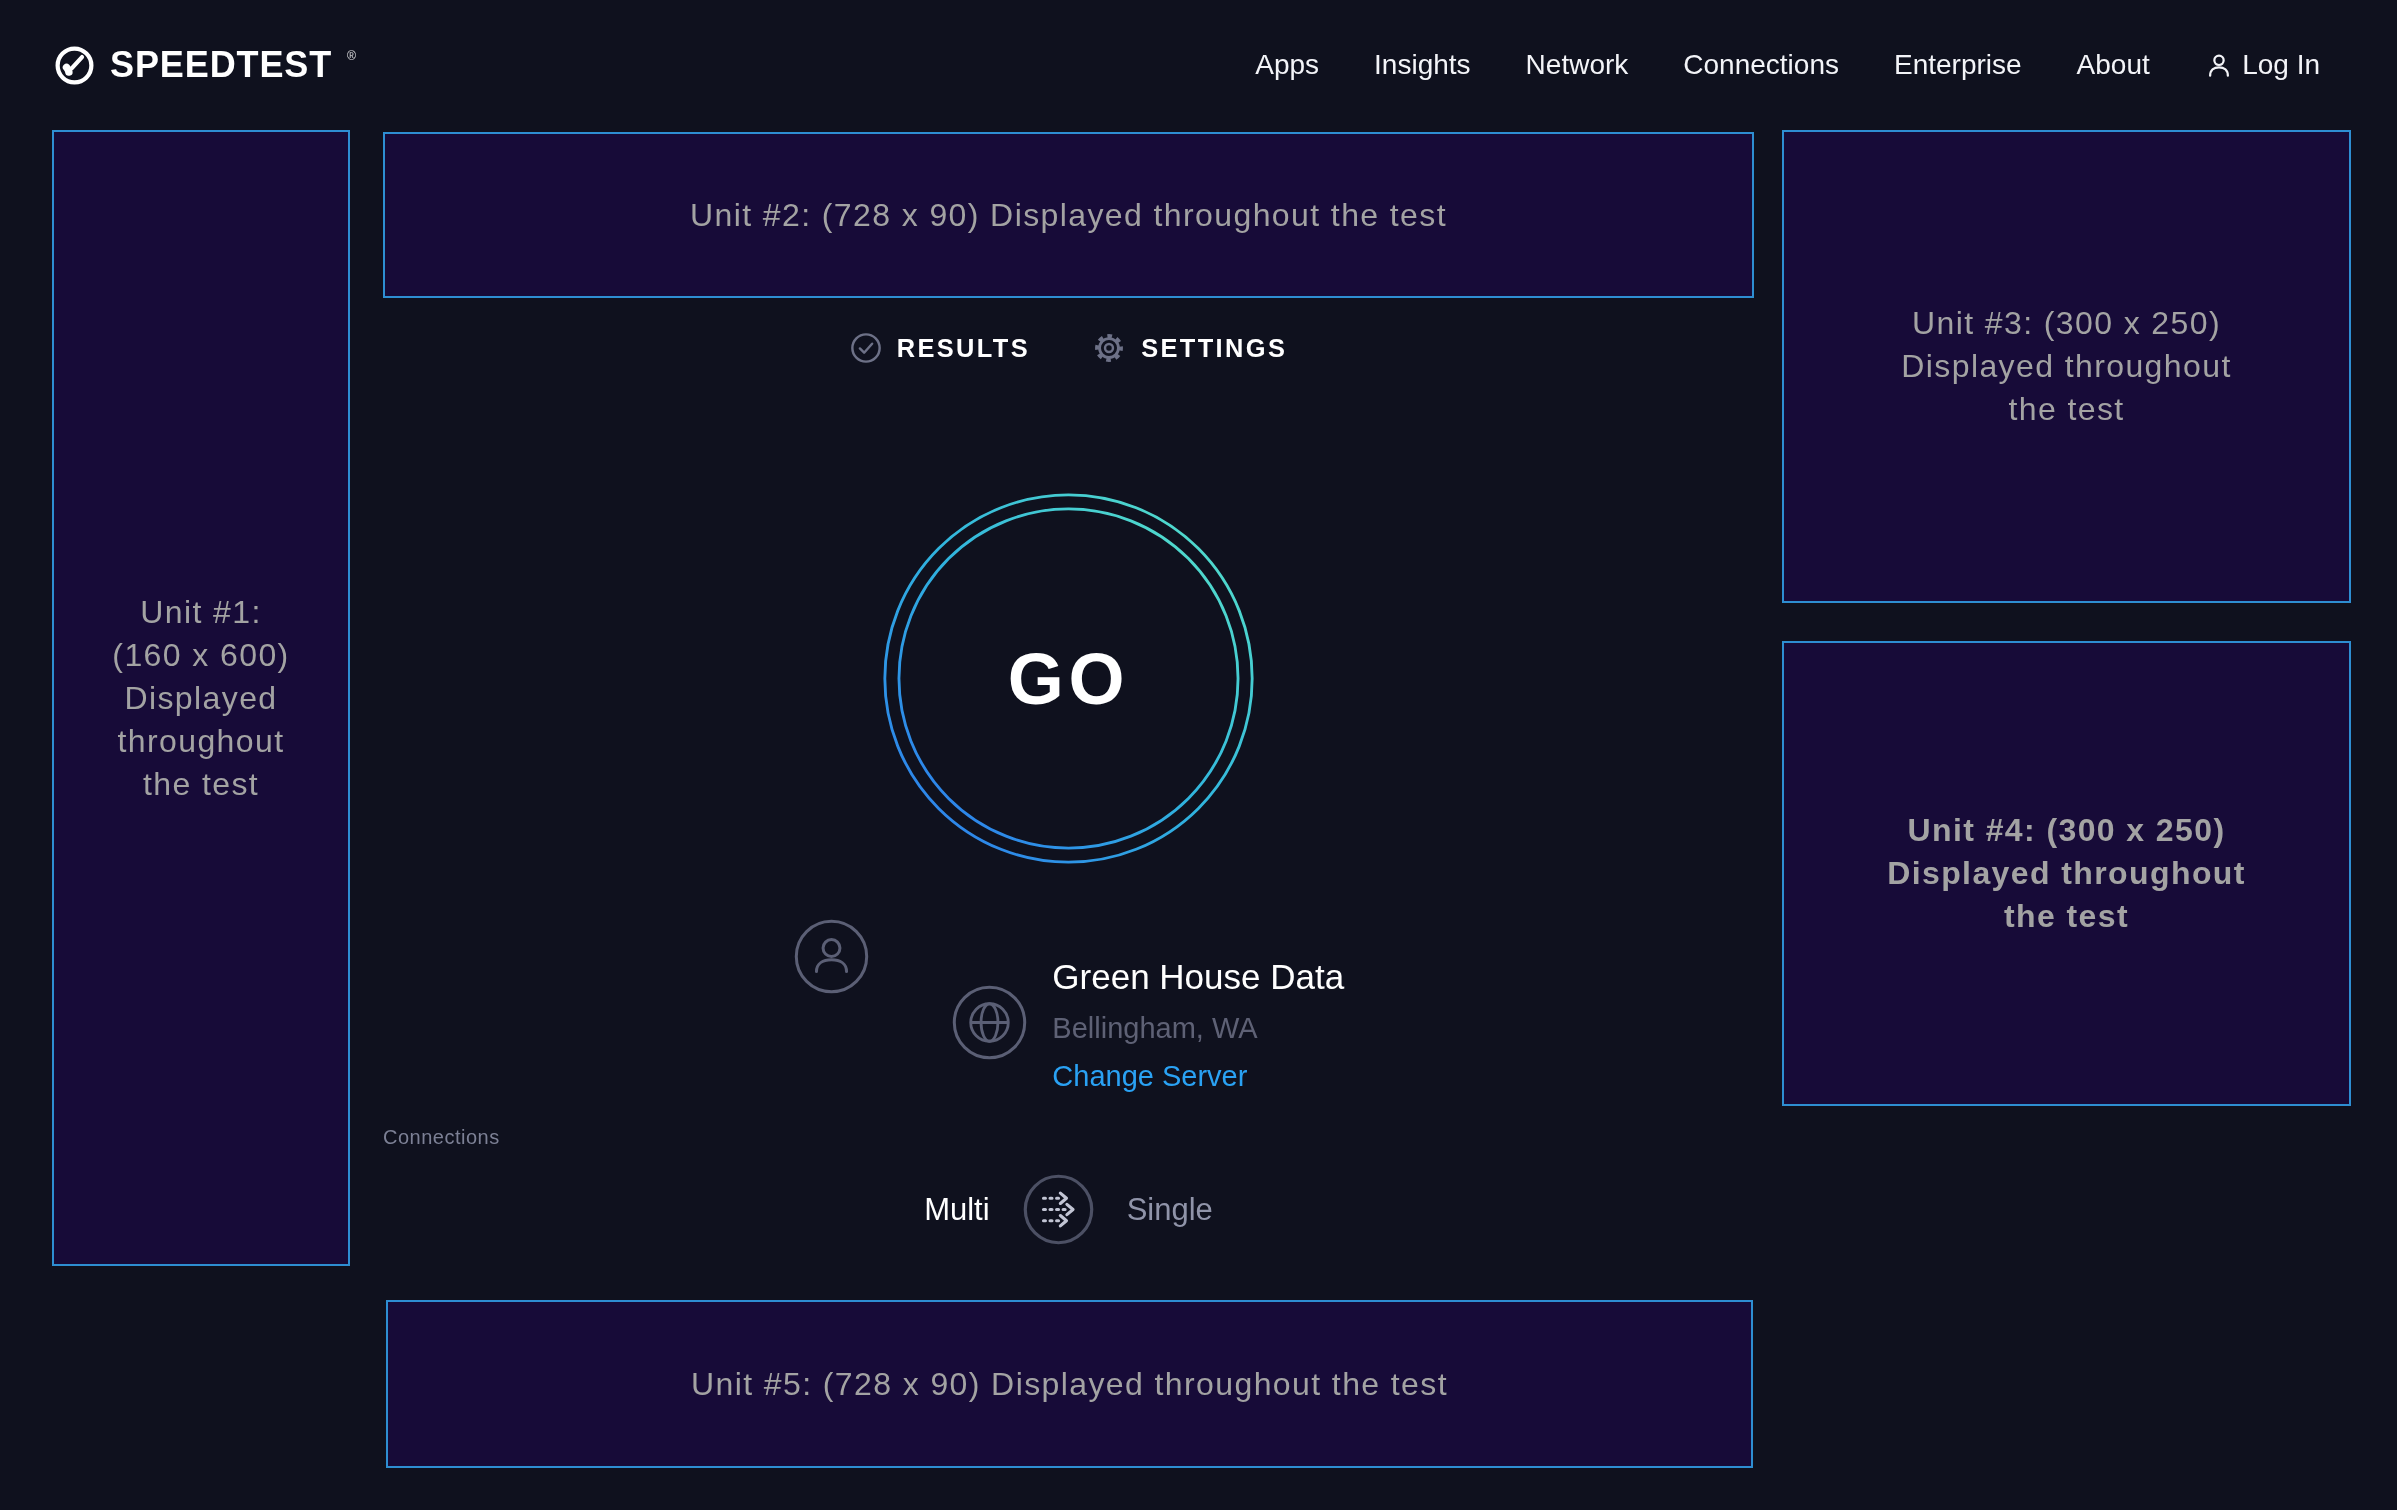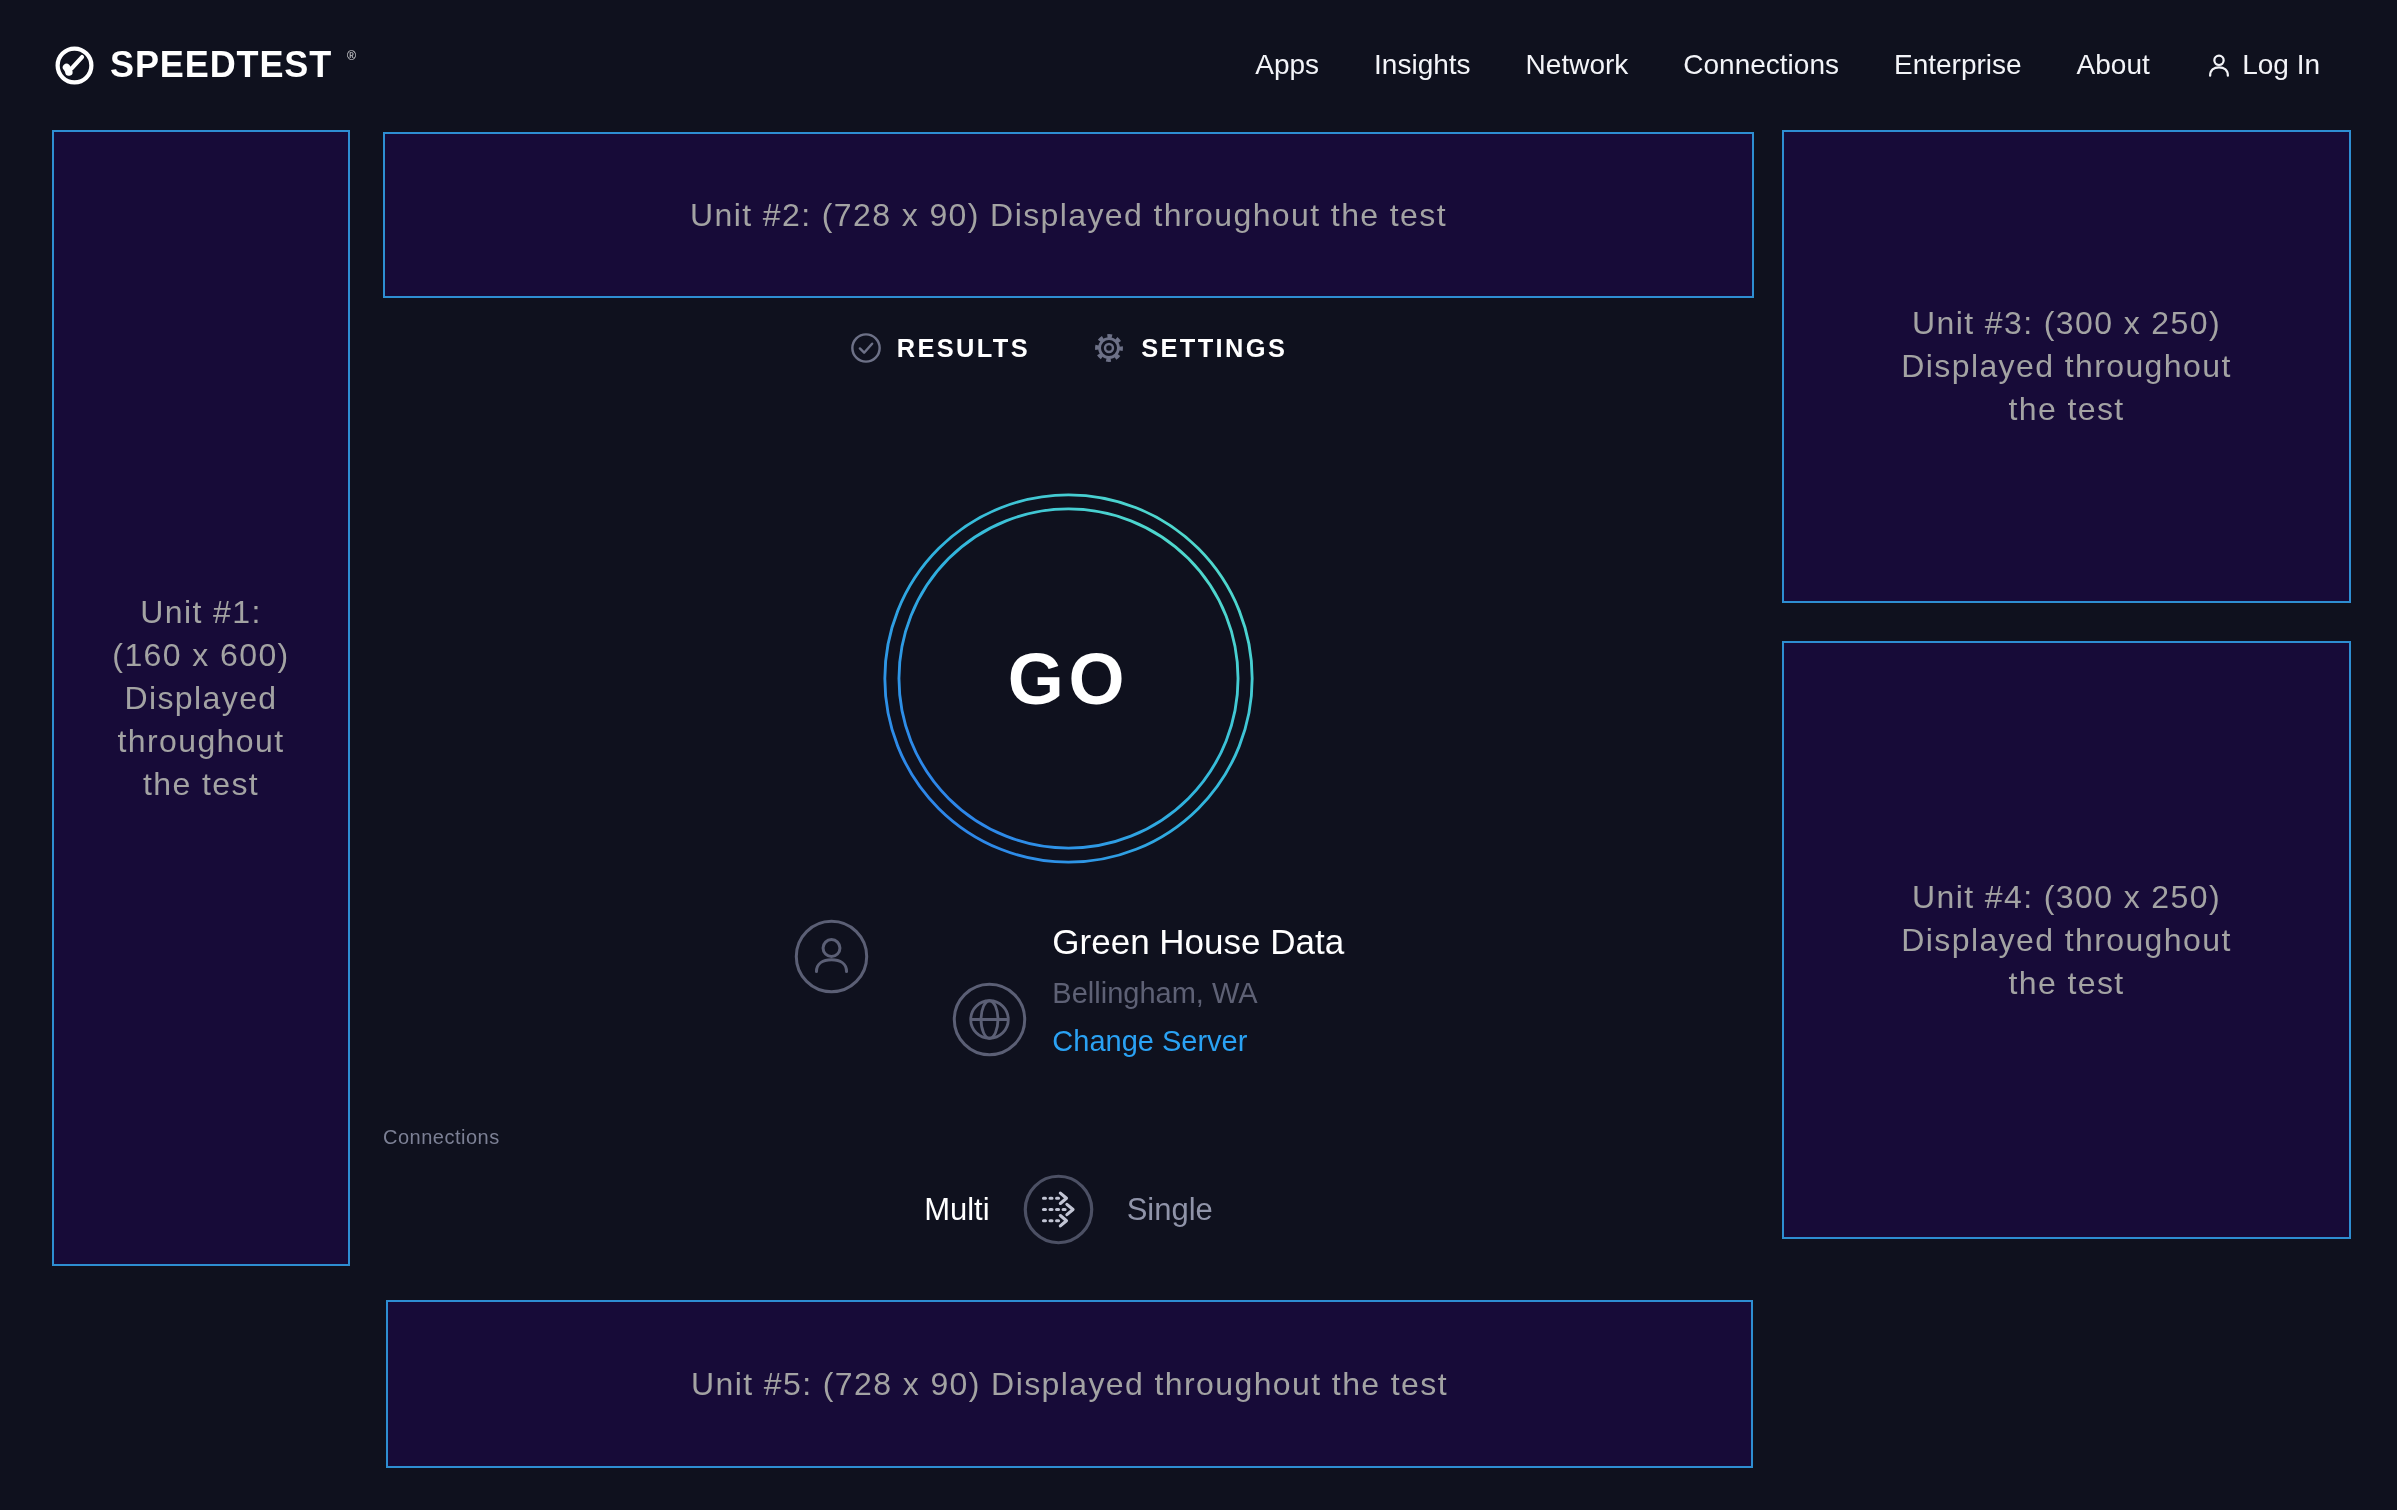--- a/index.html
+++ b/index.html
@@ -34,21 +34,21 @@
     display:flex; flex-direction:column;
     align-items:center; justify-content:center;
     text-align:center;
     color:#a3a3a3;
     font-size:32px; line-height:43px; letter-spacing:1.4px;
     cursor:pointer;
   }
   .ad-1 { left:52px;   top:130px;  width:298px;  height:1136px; }
   .ad-2 { left:383px;  top:132px;  width:1371px; height:166px; }
   .ad-3 { left:1782px; top:130px;  width:569px;  height:473px; }
-  .ad-4 { left:1782px; top:641px;  width:569px;  height:598px; }
+  .ad-4 { left:1782px; top:641px;  width:569px;  height:465px;font-weight:bold; }
   .ad-5 { left:386px;  top:1300px; width:1367px; height:168px; }
 
   
   .tabs {
     position:absolute; left:383px; top:331px; width:1371px;
     display:flex; justify-content:center; align-items:center; gap:62px;
   }
   .tab { display:flex; align-items:center; gap:15px; cursor:pointer; }
   .tab-label { font-size:25.4px; font-weight:bold; letter-spacing:2.4px; color:#ffffff; }
 
@@ -74,21 +74,21 @@
   .isp-text { display:flex; flex-direction:column; align-items:center; gap:13px; padding-top:11.3px; }
   .isp-name { font-size:35px; font-weight:500; letter-spacing:0.9px; color:#ffffff; }
   .redacted {
     width:202px; height:32px; border-radius:1.9px;
     background:repeating-linear-gradient(90deg,
       #3f4256 0 12.2px, #1d2033 12.2px 18px, #555970 18px 29px,
       #262a3e 29px 36px, #484c61 36px 46px, #1a1d30 46px 52px);
     filter:blur(2.8px);
     opacity:.85;
   }
-  .server-block { display:flex; align-items:flex-end; gap:24.5px; }
+  .server-block { display:flex; align-items:center; gap:24.5px;margin-top:35px; }
   .server-text { display:flex; flex-direction:column; gap:15px; padding-top:3.8px; }
   .server-name { font-size:35px; font-weight:500; color:#ffffff; }
   .server-loc { font-size:29px; color:#5e6175; }
   .server-change { font-size:29px; color:#2aa2f4; cursor:pointer; }
 
   
   .conn-label {
     position:absolute; left:383px; top:1126px; width:1371px;
     text-align:left; font-size:20px; color:#7c8095; letter-spacing:0.5px;
   }

